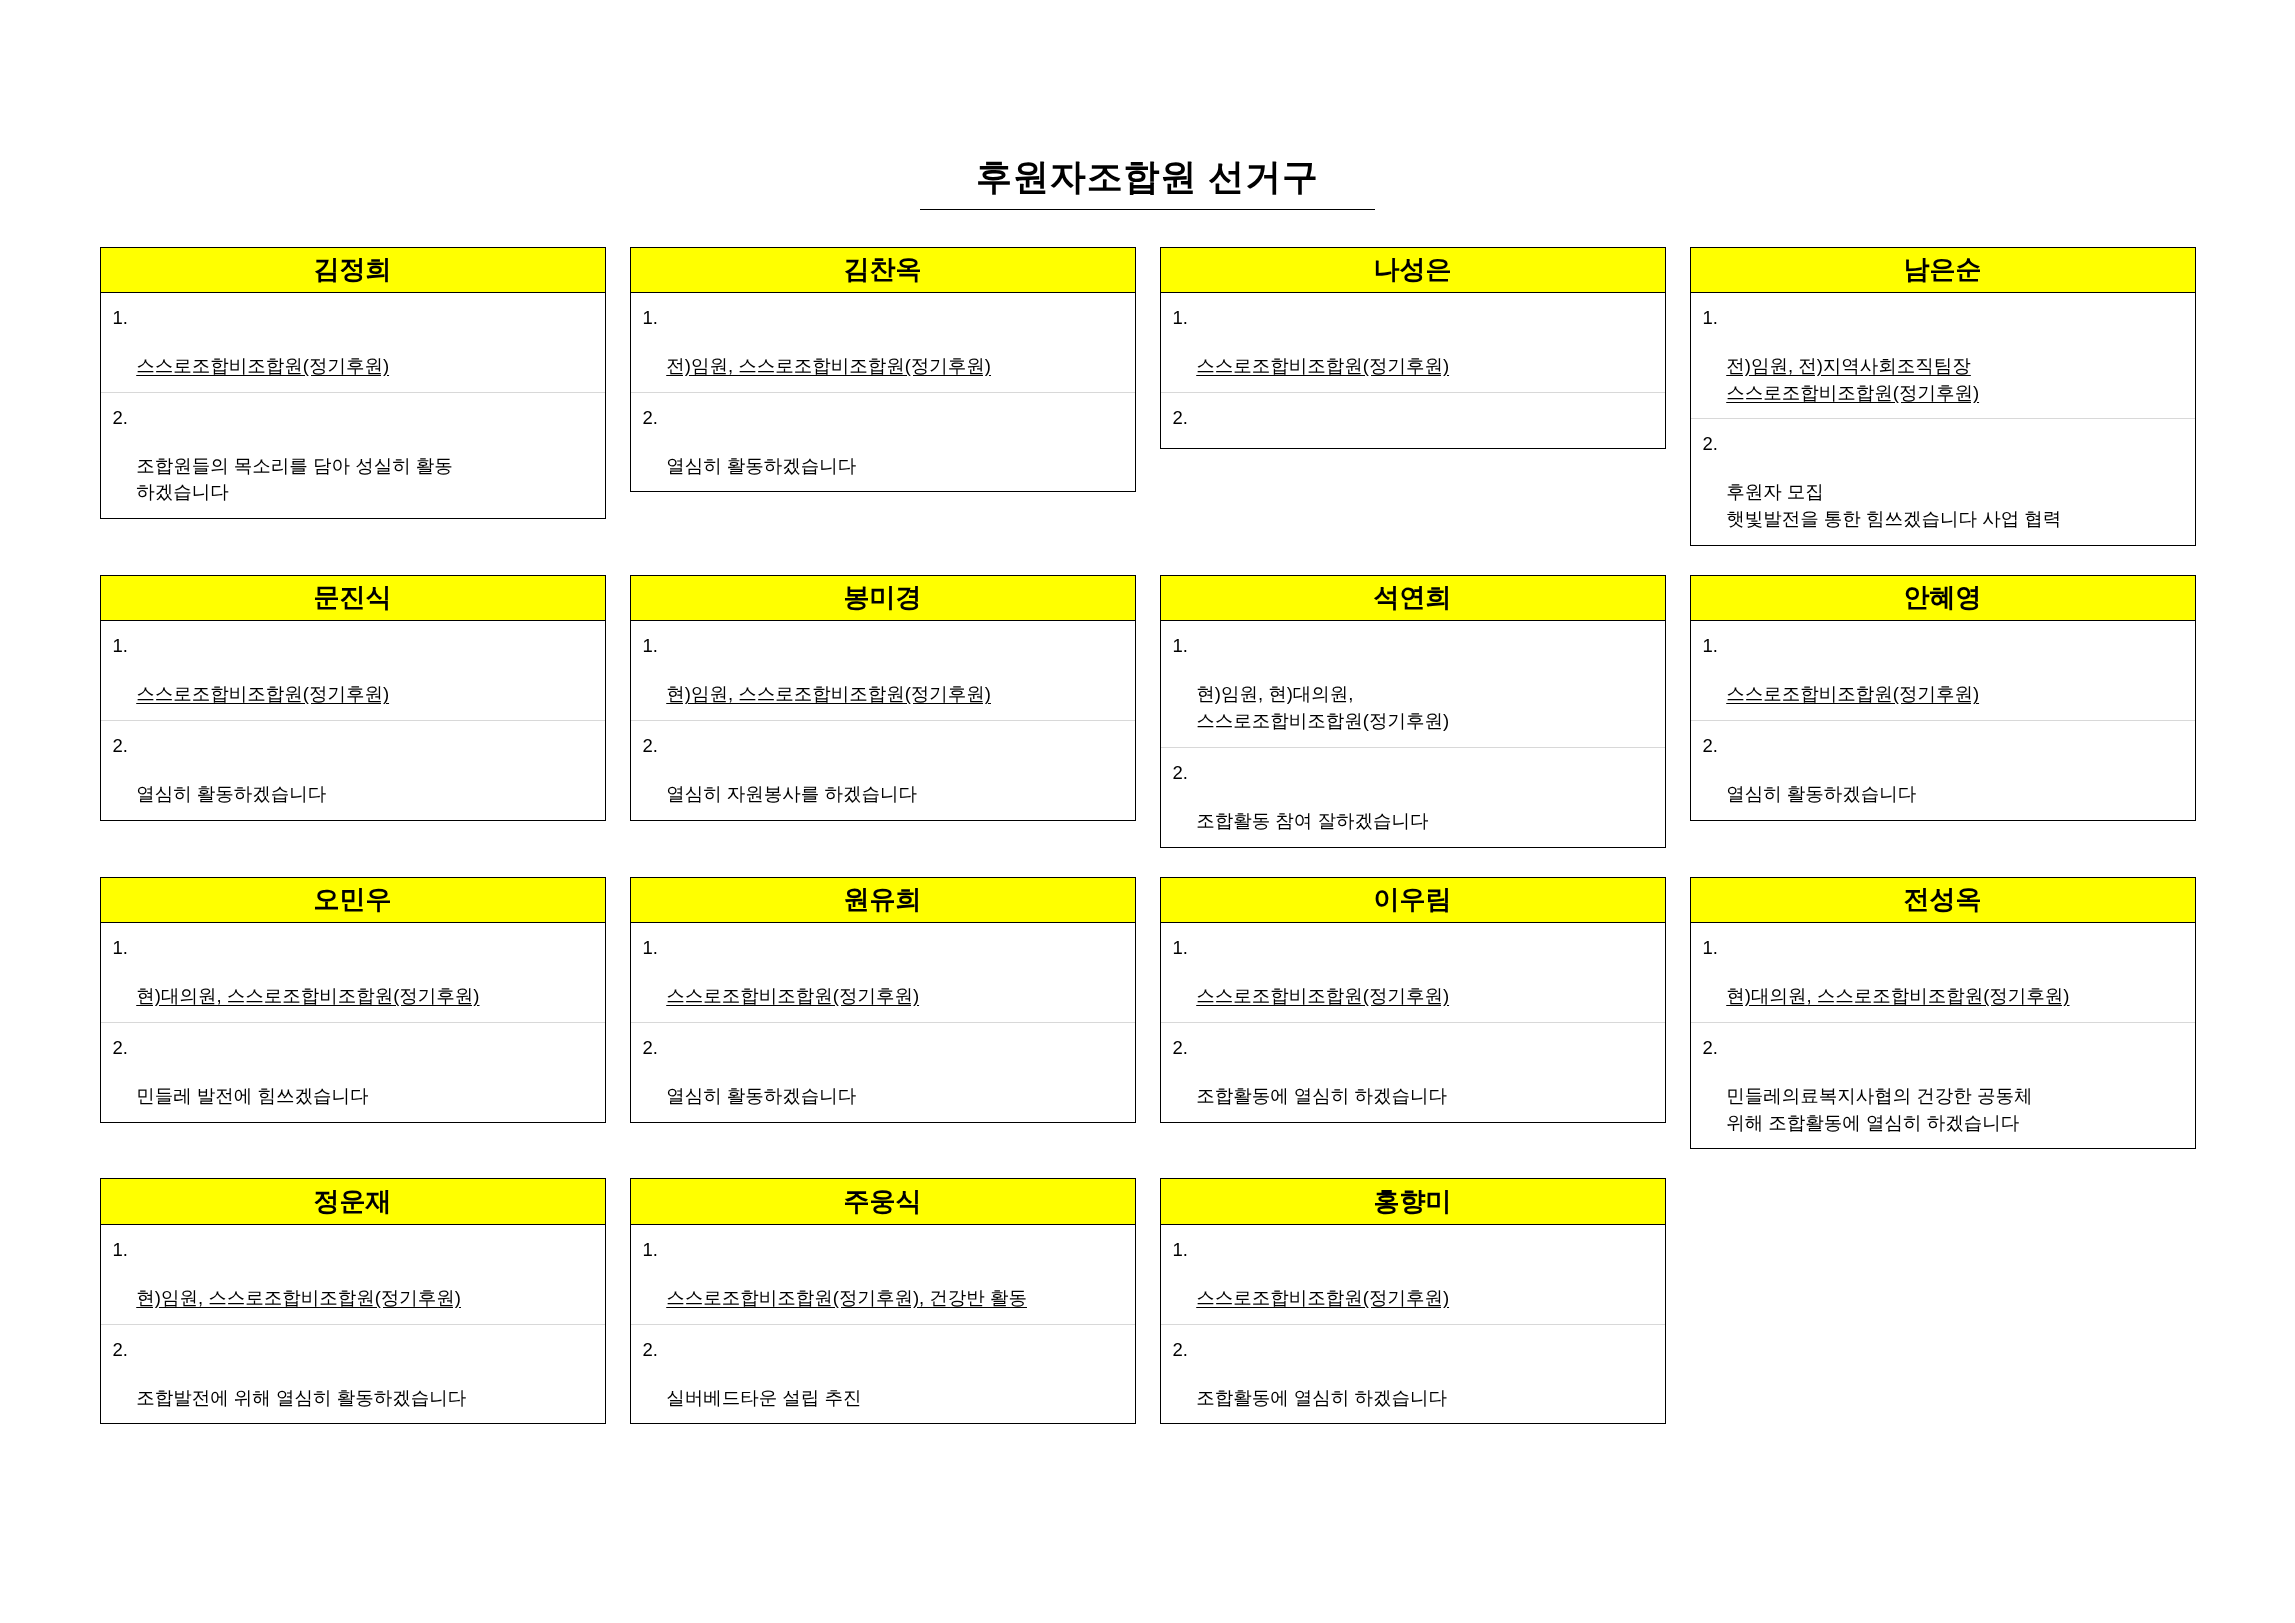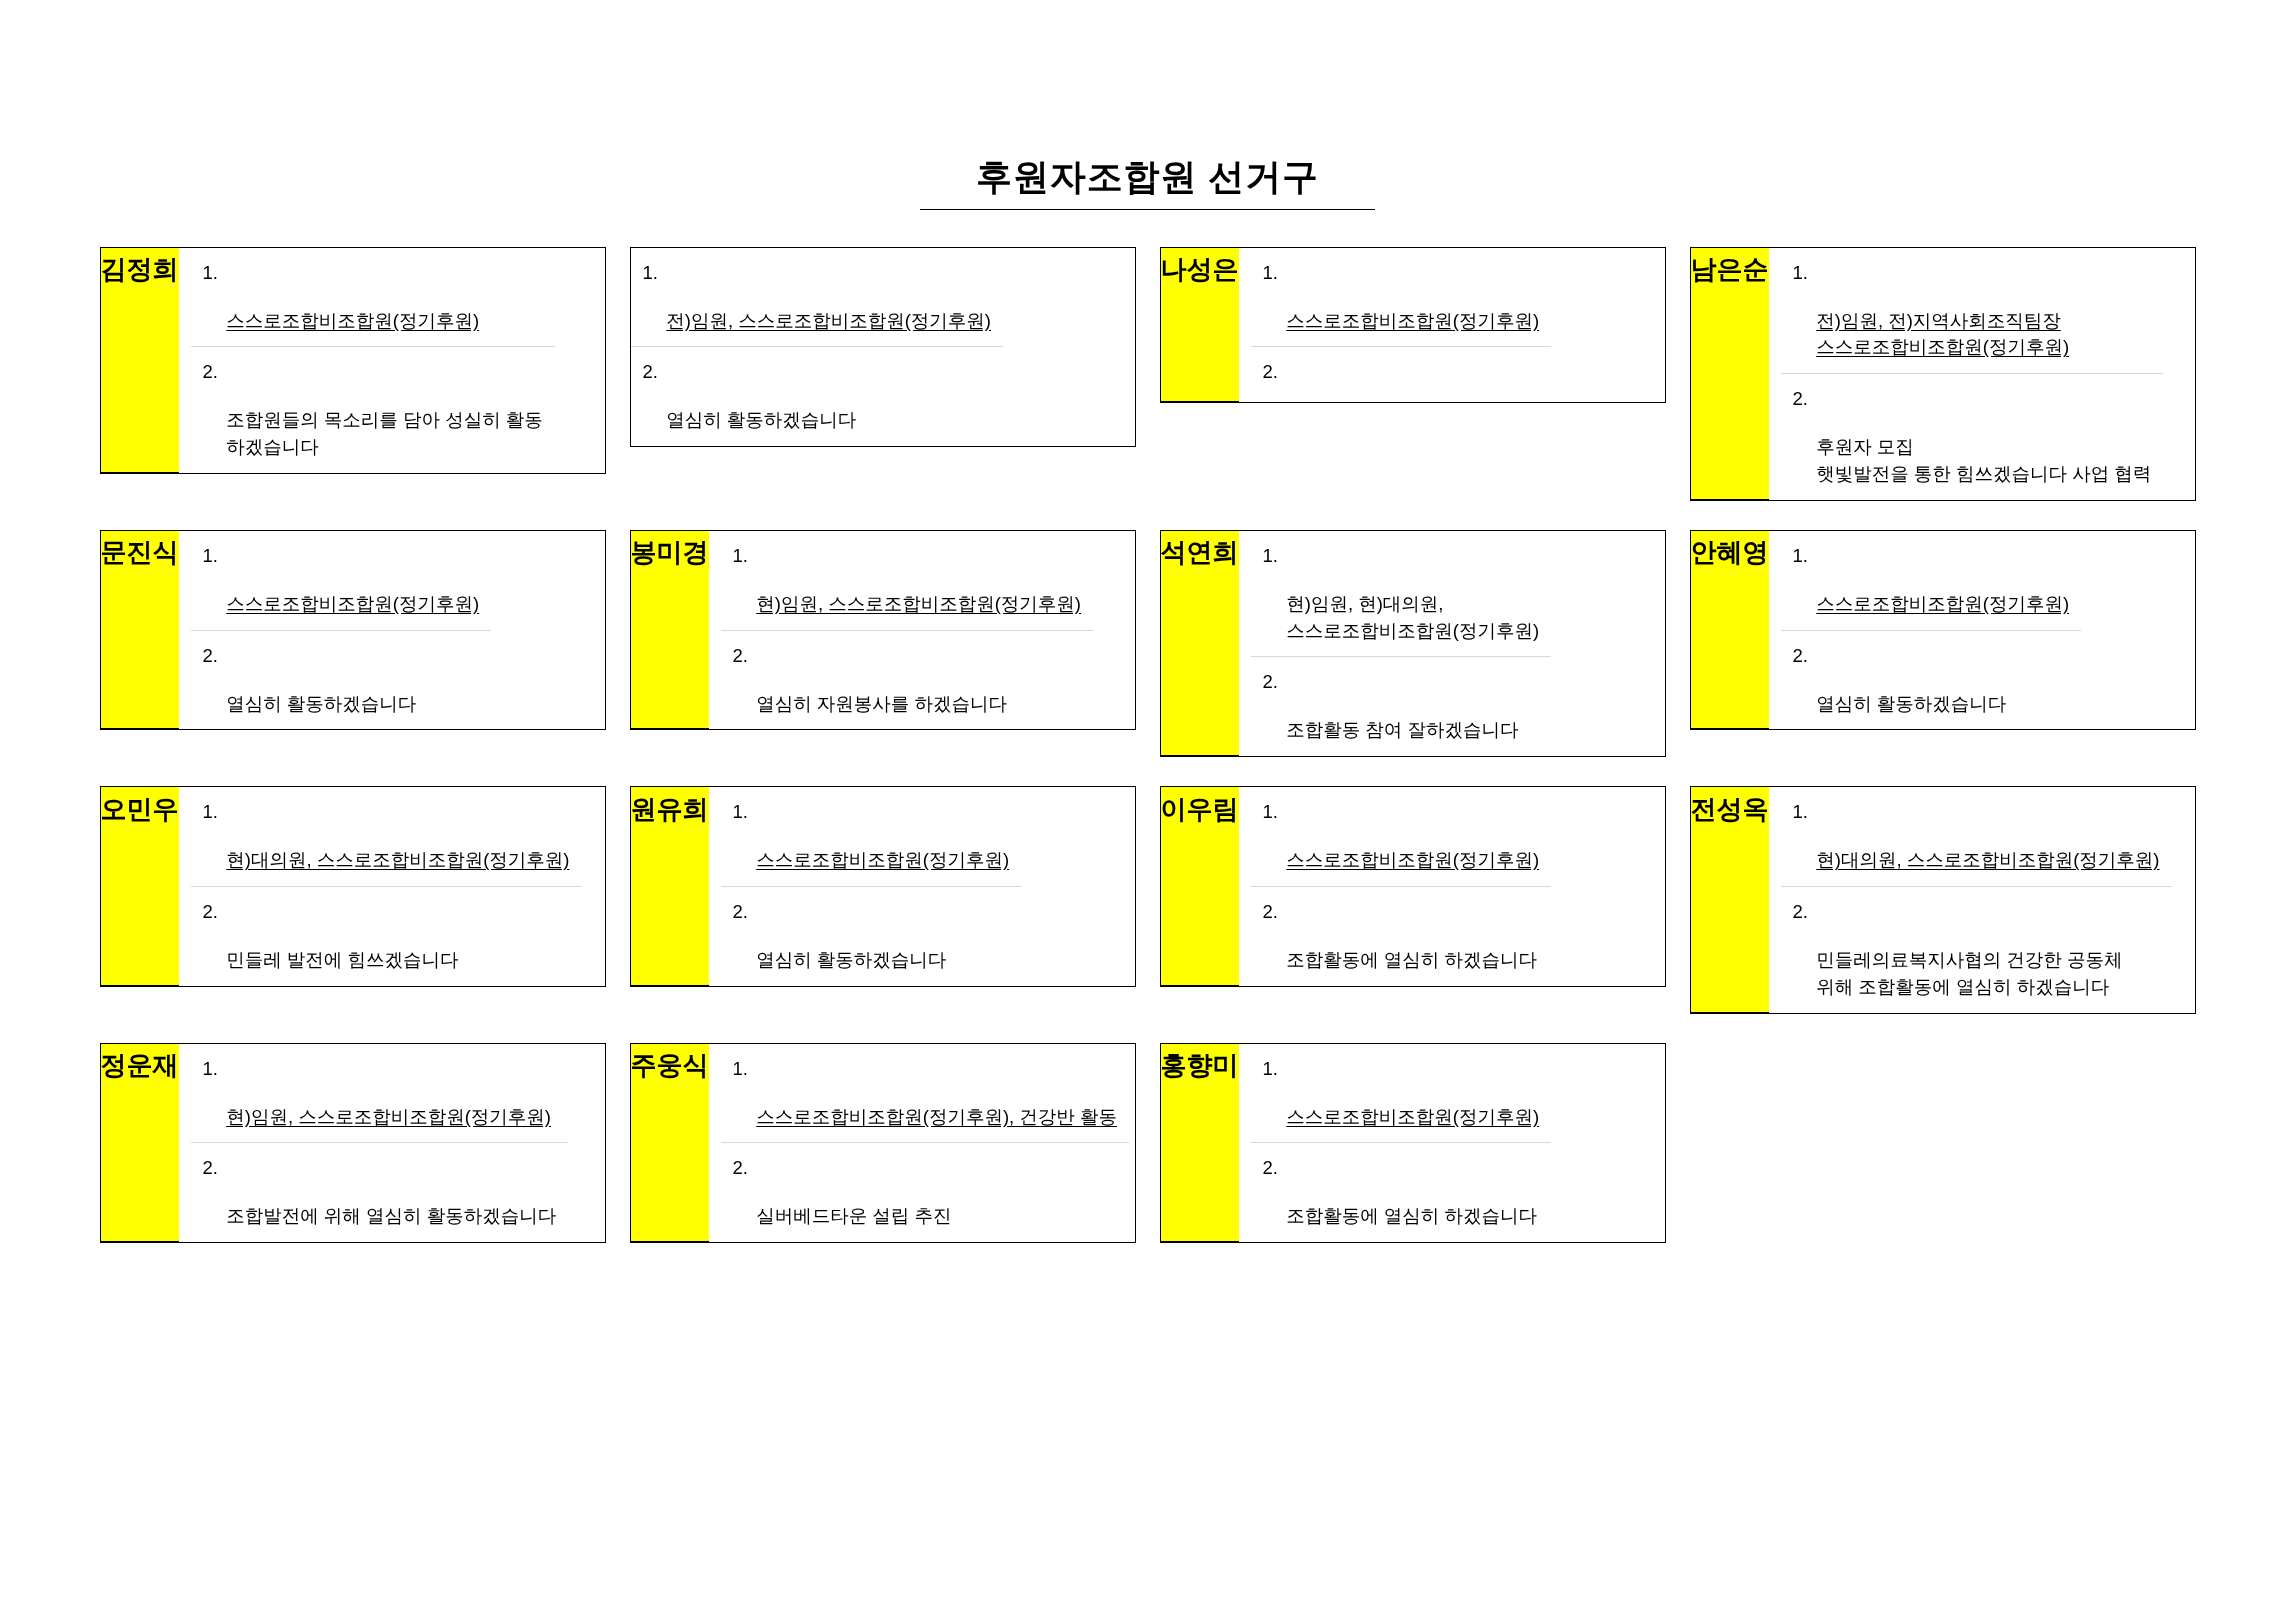--- a/index.html
+++ b/index.html
@@ -40,23 +40,22 @@
     display: grid;
     grid-template-columns: repeat(4, 1fr);
     column-gap: 24px;
     row-gap: 29px;
   }
   .card {
     border: 1.4px solid #000000;
     background: #ffffff;
     box-sizing: border-box;
     display: flex;
-    flex-direction: row;
+    flex-direction: column;
     align-self: start;
-    gap: 12px;
   }
   .card-name {
     background: #ffff00;
     border-bottom: 1.4px solid #000000;
     text-align: center;
     font-size: 26px;
     font-weight: bold;
     padding: 7.4px 0 8.3px 0;
     line-height: 1.1;
   }
@@ -116,20 +115,21 @@
             <span class="txt underline-1">스스로조합비조합원(정기후원)</span>
           </div>
           <div class="item second">
             <span class="num">2.</span>
             <span class="txt justify">조합원들의  목소리를  담아  성실히  활동
 하겠습니다</span>
           </div>
         </div>
       </div>
       <div class="card">
+        <div class="card-name">김찬옥</div>
         <div class="card-body">
           <div class="item first">
             <span class="num">1.</span>
             <span class="txt underline-1">전)임원, 스스로조합비조합원(정기후원)</span>
           </div>
           <div class="item second">
             <span class="num">2.</span>
             <span class="txt justify">열심히  활동하겠습니다</span>
           </div>
         </div>

